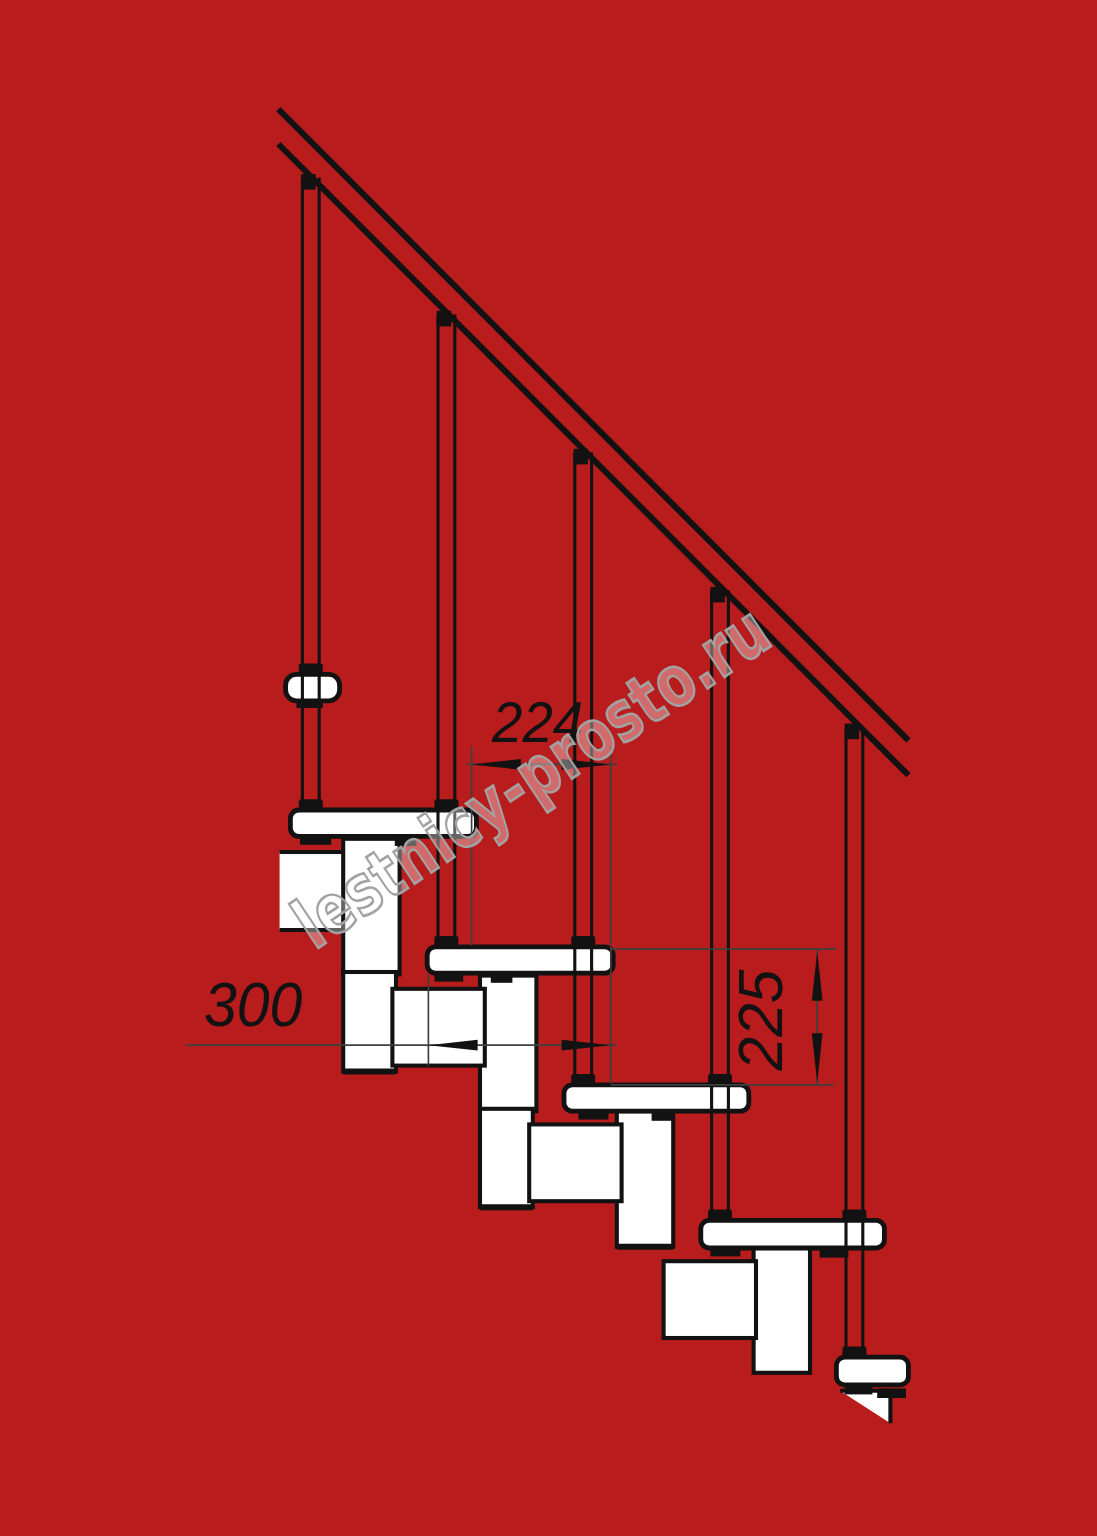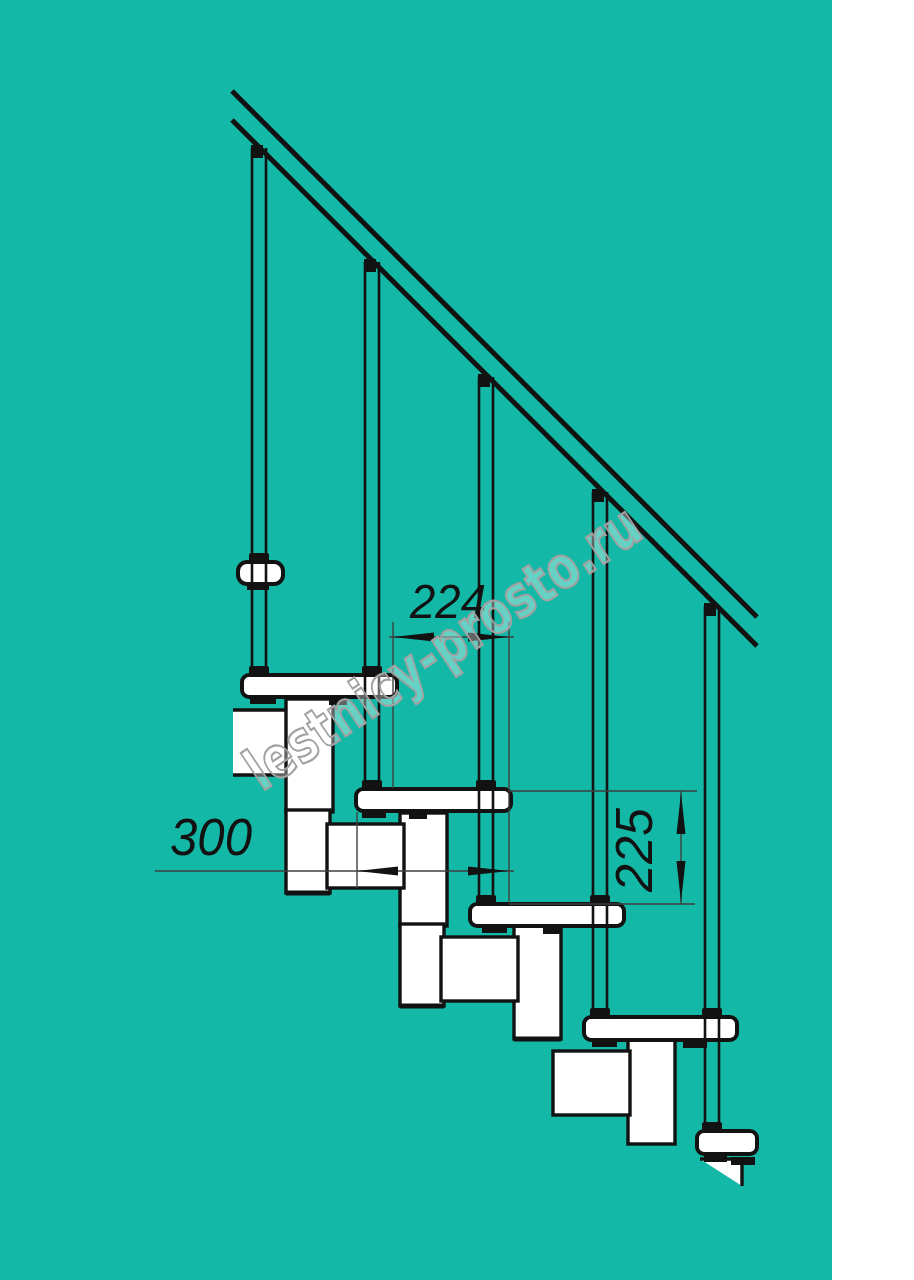--- a/index.html
+++ b/index.html
@@ -1,16 +1,16 @@
 <!DOCTYPE html>
 <html><head>
 <meta charset="utf-8">
 <style>
   html,body{margin:0;padding:0;background:#ffffff;}
-  .canvas{position:relative;width:832px;height:1280px;background:#14b8a6;overflow:hidden;
+  .canvas{position:relative;width:914px;height:1280px;background:#b91c1c;overflow:hidden;
           font-family:"Liberation Sans",sans-serif;}
   svg{display:block}
   .thick{stroke:#121212;stroke-width:5;fill:none;stroke-linecap:butt;}
   .outline{stroke:#121212;stroke-width:3.4;fill:#ffffff;}
   .tread{stroke:#121212;stroke-width:4;fill:#ffffff;}
   .bal{stroke:#121212;stroke-width:2.6;fill:none;}
   .blk{fill:#121212;stroke:none;}
   .dimline{stroke:#3f3f3f;stroke-width:1.4;fill:none;}
   .dimtext{fill:#121212;font-family:"Liberation Sans",sans-serif;font-style:italic;}
   .wm{font-family:"DejaVu Sans",sans-serif;font-weight:700;

